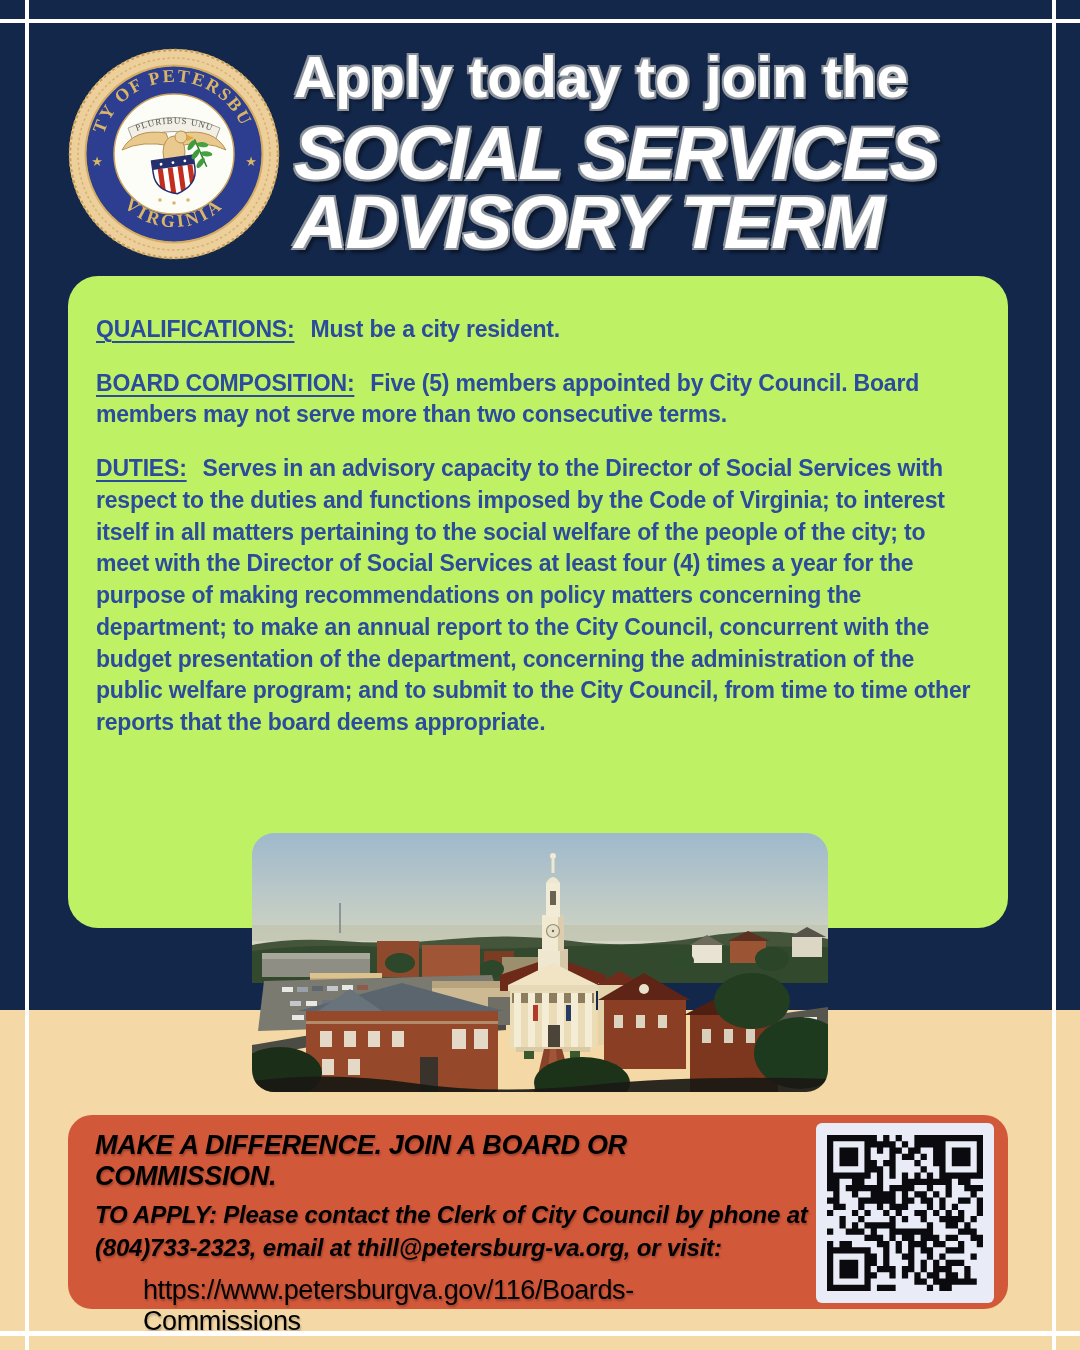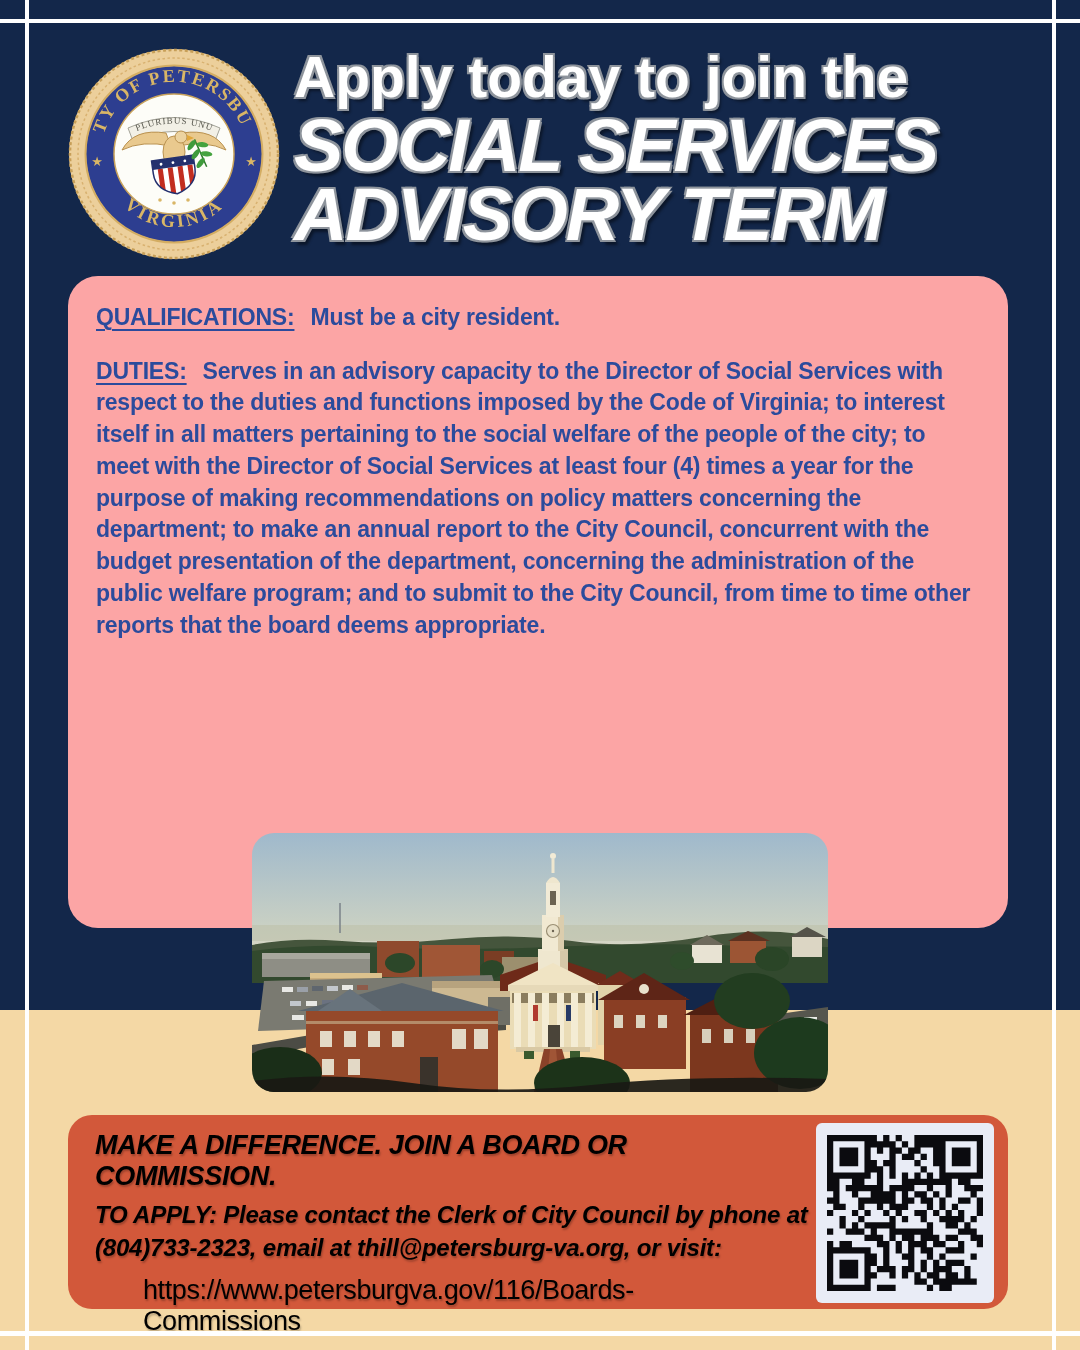--- a/index.html
+++ b/index.html
@@ -13,25 +13,25 @@
   .frame.top{top:19px;} .frame.bottom{top:1331px;height:5px;}
   .frame.left{left:25px;} .frame.right{left:1052px;}
 
   .seal{position:absolute;left:66px;top:46px;width:216px;height:216px;z-index:10;}
 
   .headline{position:absolute;left:294px;top:48px;width:680px;z-index:10;color:#fff;}
   .intro{font-size:57px;font-weight:700;letter-spacing:0px;line-height:1.05;
      text-shadow:-2px -2px 0 #8e949c,2px -2px 0 #8e949c,-2px 2px 0 #8e949c,2px 2px 0 #8e949c,3px 4px 3px rgba(0,0,0,.45);}
   .big-title{font-size:74px;font-weight:700;font-style:italic;letter-spacing:-2px;line-height:.93;
      text-shadow:-2px -2px 0 #8e949c,2px -2px 0 #8e949c,-2px 2px 0 #8e949c,2px 2px 0 #8e949c,4px 5px 3px rgba(0,0,0,.45);}
-  .big-title.first{margin-top:4px;}
+  .big-title.first{margin-top:12px;}
 
   .info-panel{position:absolute;left:68px;top:276px;width:940px;height:652px;
-     background:#fca5a5;border-radius:30px;box-sizing:border-box;
-     padding:26px 26px 0 28px;z-index:5;}
+     background:#bef264;border-radius:30px;box-sizing:border-box;
+     padding:38px 26px 0 28px;z-index:5;}
   .info-para{margin:0 0 22px 0;color:#2b4b9c;font-size:23px;font-weight:700;
      line-height:1.38;letter-spacing:-.2px;}
   .info-label{text-decoration:underline;text-underline-offset:4px;margin-right:16px;}
 
   .photo{position:absolute;left:252px;top:833px;width:576px;height:259px;border-radius:22px;
      overflow:hidden;z-index:20;display:block;}
 
   .cta-panel{position:absolute;left:68px;top:1115px;width:940px;height:194px;background:#d2583a;
      border-radius:24px;z-index:30;box-sizing:border-box;padding:15px 250px 0 27px;color:#000000;}
   .cta-headline{font-size:27px;font-weight:700;font-style:italic;letter-spacing:-.3px;margin-bottom:7px;
@@ -122,20 +122,21 @@
   </svg>
 
   <div class="headline">
     <div class="intro">Apply today to join the</div>
     <div class="big-title first">SOCIAL SERVICES</div>
     <div class="big-title">ADVISORY TERM</div>
   </div>
 
   <div class="info-panel">
     <p class="info-para"><span class="info-label">QUALIFICATIONS:</span><span>Must be a city resident.</span></p>
+    <p class="info-para"><span class="info-label">BOARD COMPOSITION:</span><span>Five (5) members appointed by City Council. Board members may not serve more than two consecutive terms.</span></p>
     <p class="info-para"><span class="info-label">DUTIES:</span><span>Serves in an advisory capacity to the Director of Social Services with respect to the duties and functions imposed by the Code of Virginia; to interest itself in all matters pertaining to the social welfare of the people of the city; to meet with the Director of Social Services at least four (4) times a year for the purpose of making recommendations on policy matters concerning the department; to make an annual report to the City Council, concurrent with the budget presentation of the department, concerning the administration of the public welfare program; and to submit to the City Council, from time to time other reports that the board deems appropriate.</span></p>
   </div>
 
   <svg class="photo" viewBox="0 0 576 259" preserveAspectRatio="none">
     <defs>
       <linearGradient id="sky" x1="0" y1="0" x2="0" y2="1">
         <stop offset="0" stop-color="#9fb9cc"></stop>
           <stop offset="0.75" stop-color="#c7cfc4"></stop>
           <stop offset="1" stop-color="#d9d7c5"></stop>
       </linearGradient>

